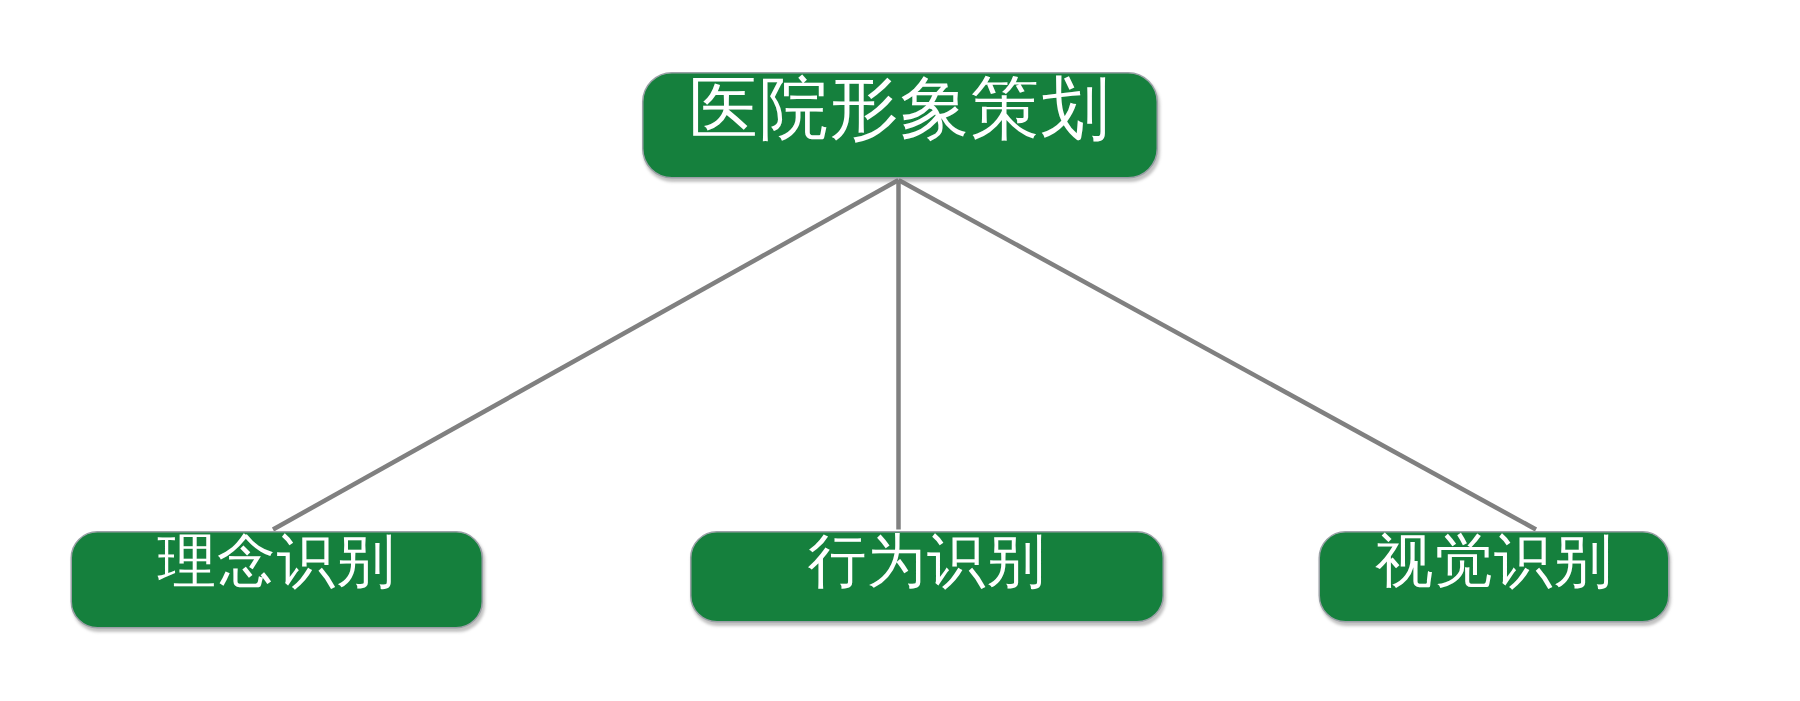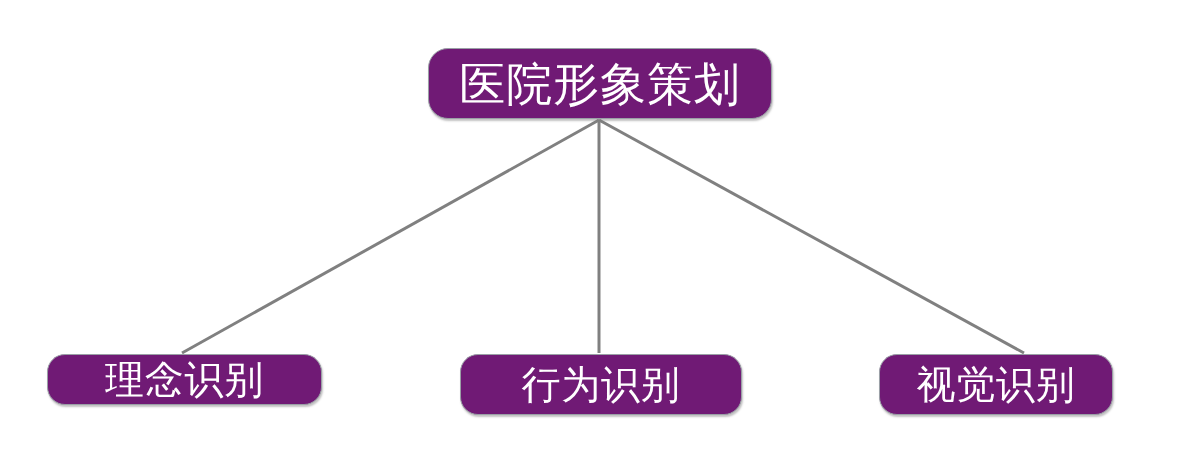--- a/index.html
+++ b/index.html
@@ -25,23 +25,23 @@
     left: 0;
     top: 0;
     width: 1200px;
     height: 467px;
     pointer-events: none;
   }
   .node {
     position: absolute;
     box-sizing: border-box;
     display: flex;
-    align-items: center;
+    align-items: flex-start;
     justify-content: center;
-    background: #701a75;
+    background: #15803d;
     border: 1px solid #9aa0a6;
     border-radius: 18px;
     box-shadow: 1px 2px 2px rgba(120,120,120,0.45);
     color: #ffffff;
     text-align: center;
     white-space: nowrap;
     user-select: none;
   }
   .node-label {
     display: block;
@@ -57,26 +57,26 @@
     height: 71px;
     border-radius: 20px;
   }
   #node-root .node-label {
     font-size: 46px;
   }
   #node-child-0 {
     left: 47px;
     top: 354px;
     width: 275px;
-    height: 51px;
+    height: 65px;
   }
   #node-child-1 {
     left: 460px;
     top: 354px;
-    width: 282px;
+    width: 316px;
     height: 61px;
     border-radius: 18px;
   }
   #node-child-2 {
     left: 879px;
     top: 354px;
     width: 234px;
     height: 61px;
   }
   #node-child-0 .node-label,

